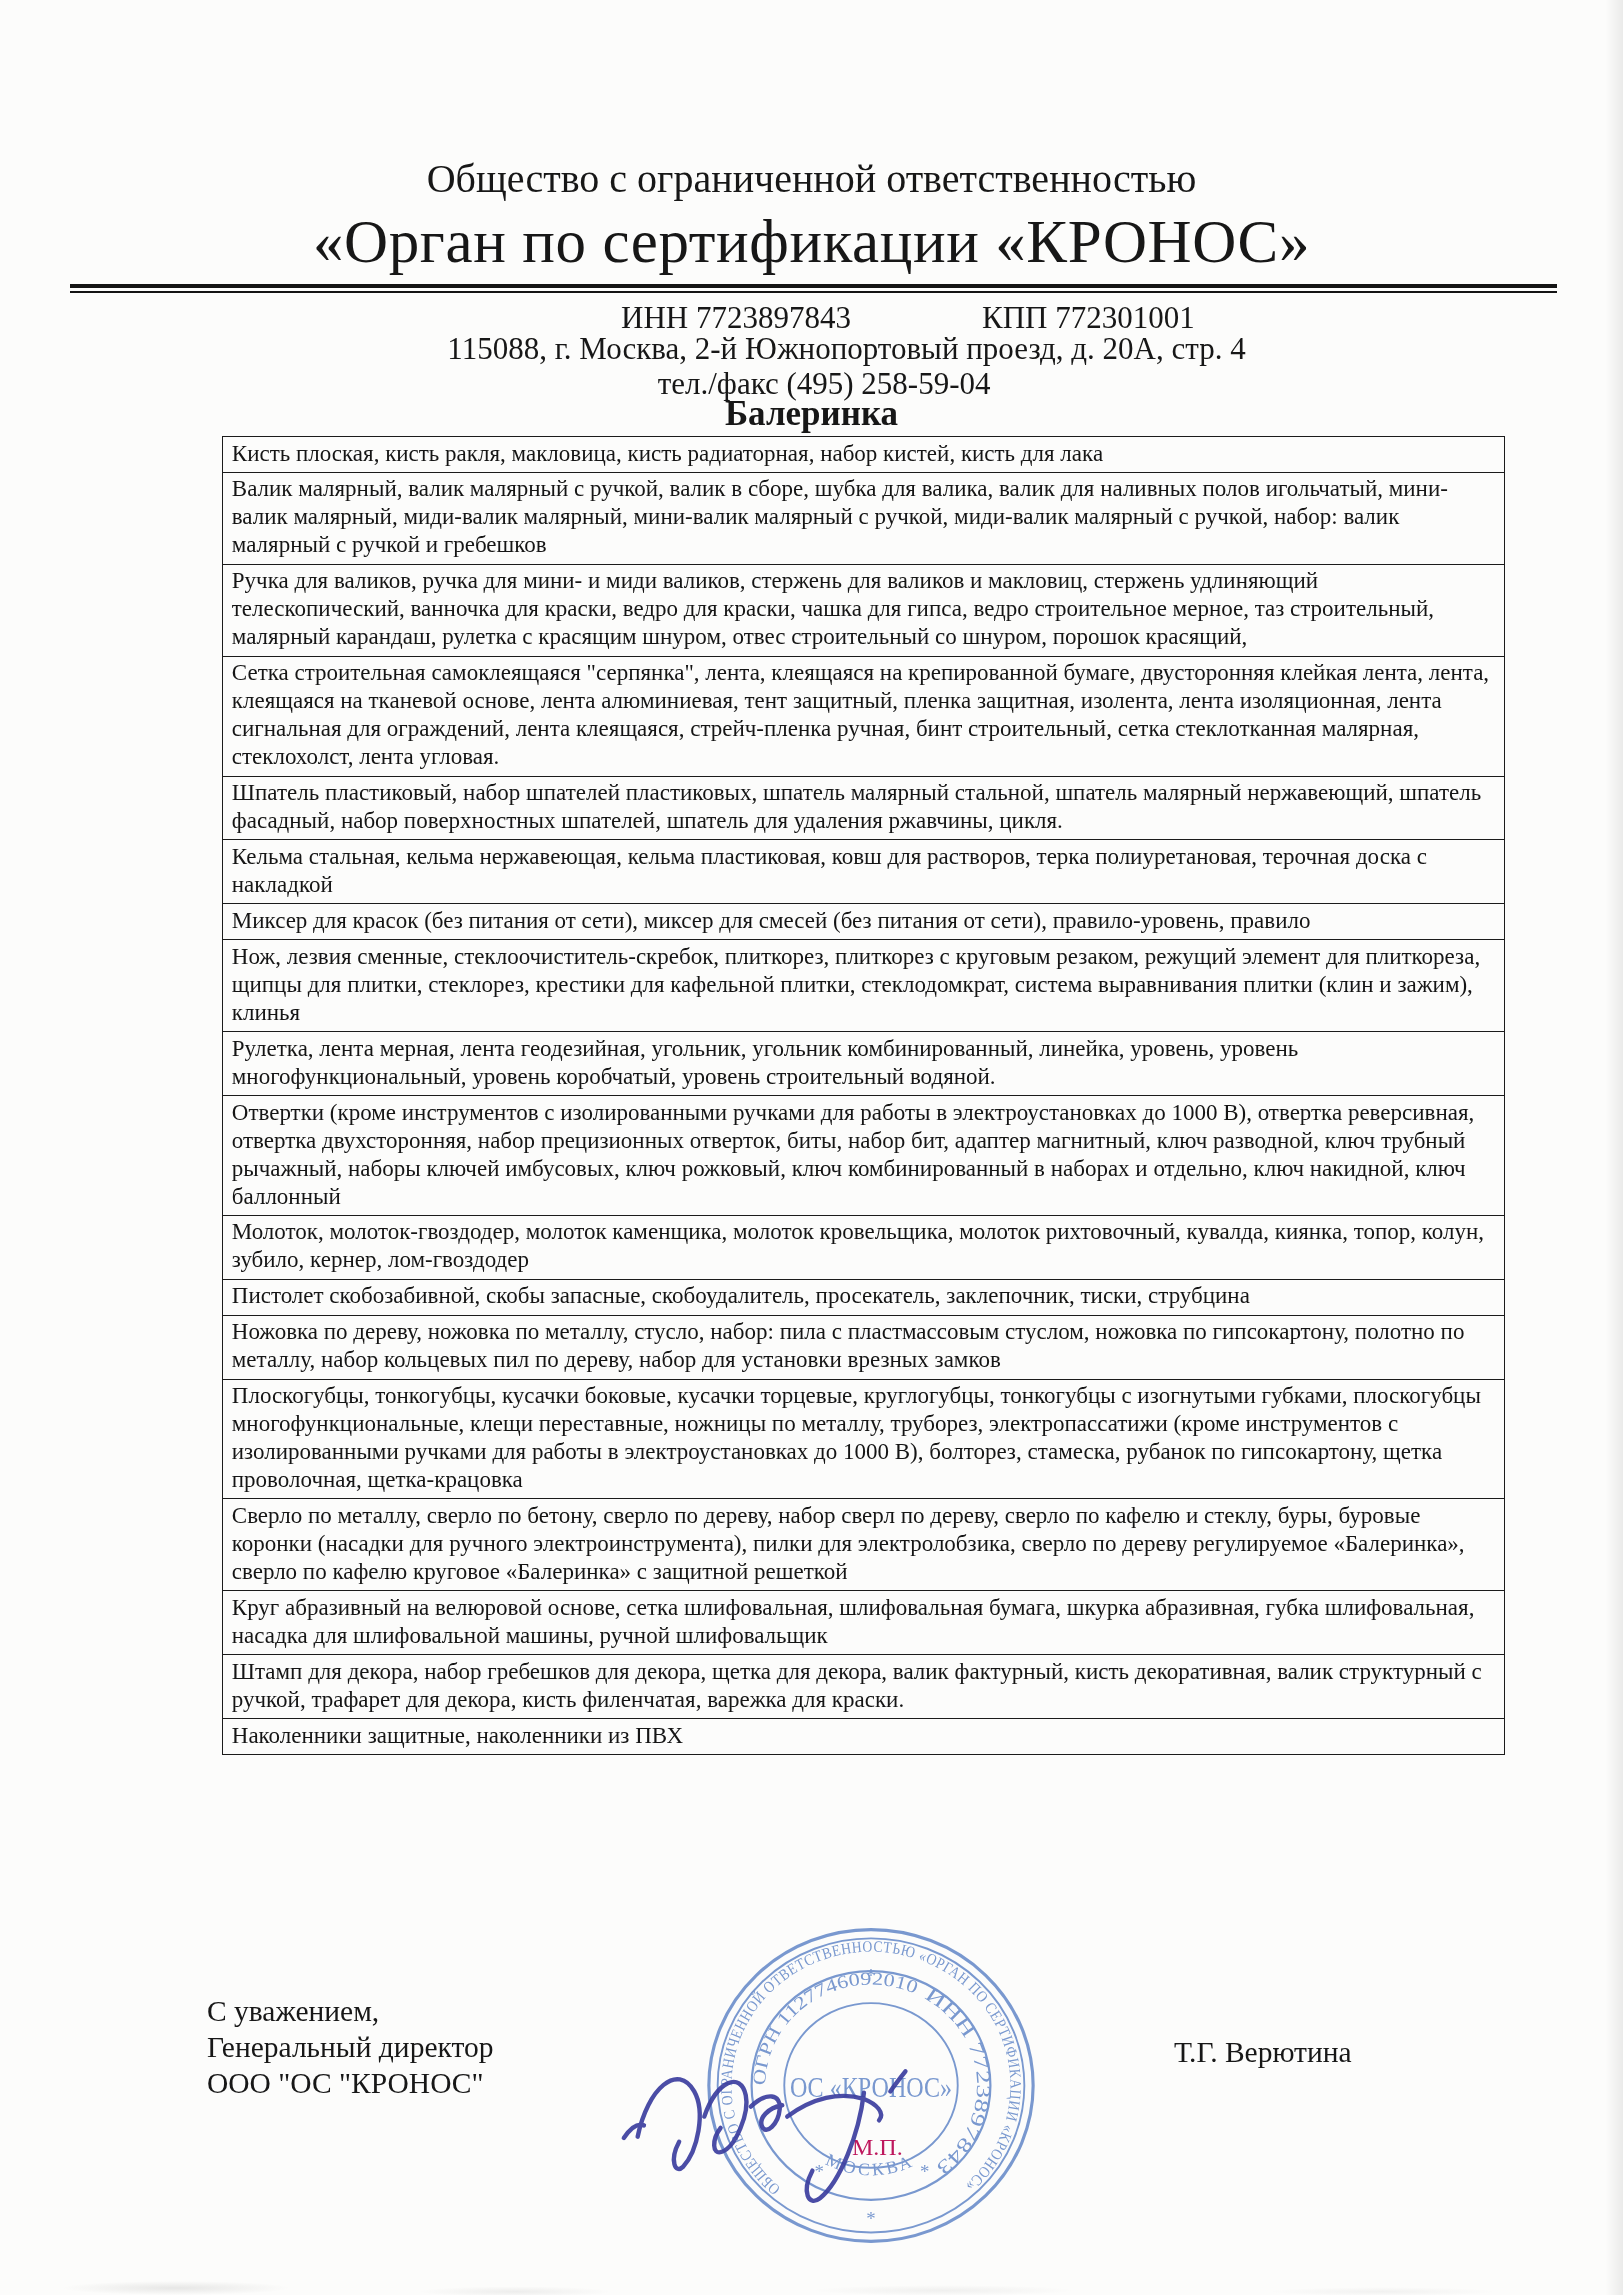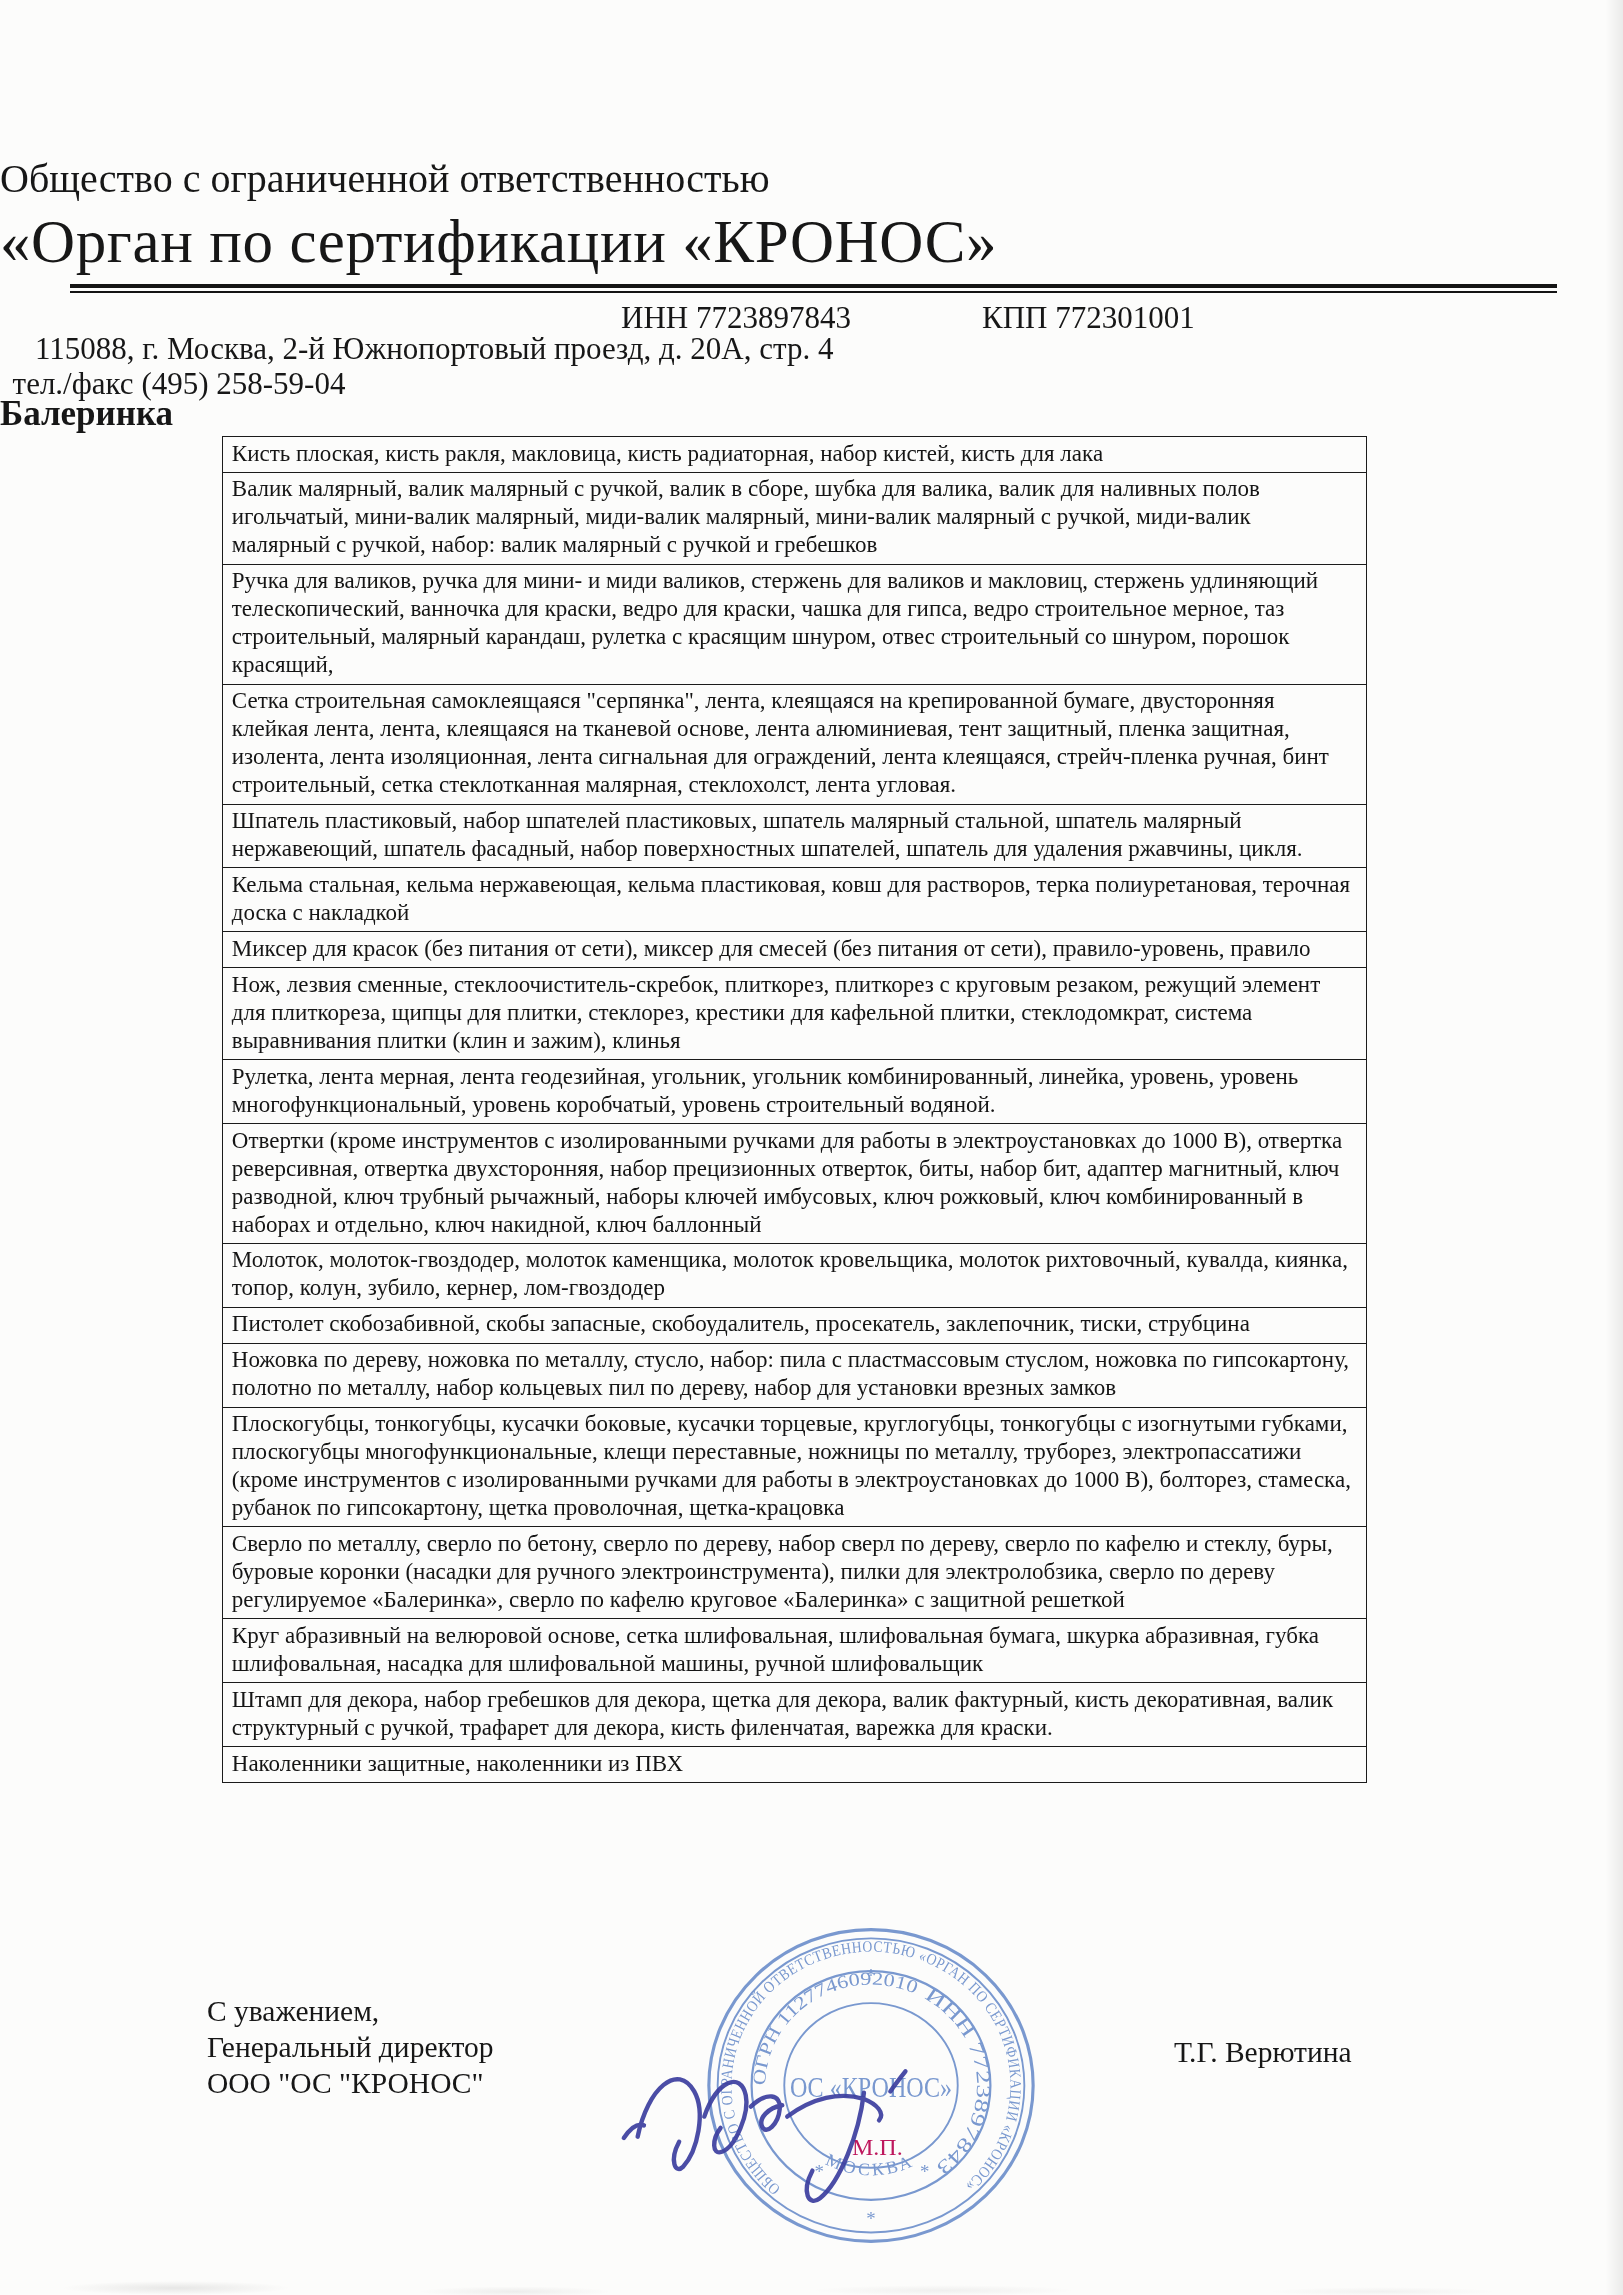--- a/index.html
+++ b/index.html
@@ -2,35 +2,35 @@
 <html style="font-size:10px"><head>
 <meta charset="utf-8">
 <style>
   html,body{margin:0;padding:0;background:#888;}
   .page{
     position:relative; width:1623px; height:2295px;
     background:#fcfcfb; overflow:hidden;
     font-family:"Liberation Serif", serif; color:#171717;
   }
   
-  .hdr{position:absolute; left:0; width:100%; white-space:nowrap;}
+  .hdr{position:absolute; left:0; width:100%; text-align:center; white-space:nowrap;}
   .org-type{top:155px; font-size:40px;}
   .org-name{top:207px; font-size:61px; letter-spacing:0.6px;}
   .rule{
     position:absolute; left:70px; top:284px; width:1487px; height:3.1px;
     border-top:4.4px solid #141414; border-bottom:2.5px solid #141414;
   }
   .idline{position:absolute; top:300px; font-size:31px;}
   .inn{left:621px;} .kpp{left:982px;}
   .addr{top:331px; font-size:31px; padding-left:35px;}
   .phone{top:366px; font-size:31px; padding-left:12.6px;}
   .apx-title{top:394px; font-size:35px; font-weight:bold;}
   
   .apx-table{
-    position:absolute; left:222px; top:436px; width:1145px;
+    position:absolute; left:222px; top:436px; width:1283px;
     border:1.9px solid #1b1b1b; box-sizing:border-box; background:transparent;
   }
   .apx-row{
     font-size:23px; line-height:28px; padding:2.5px 12.6px 4.4px 8.8px;
     border-bottom:1.9px solid #1b1b1b; color:#151515;
   }
   .apx-row:last-child{border-bottom:none;}
   
   .sign-block{position:absolute; left:207px; top:1993px; font-size:29.5px; line-height:36px; white-space:nowrap;}
   .signer{position:absolute; left:1174px; top:2036px; font-size:29.5px; white-space:nowrap;}

